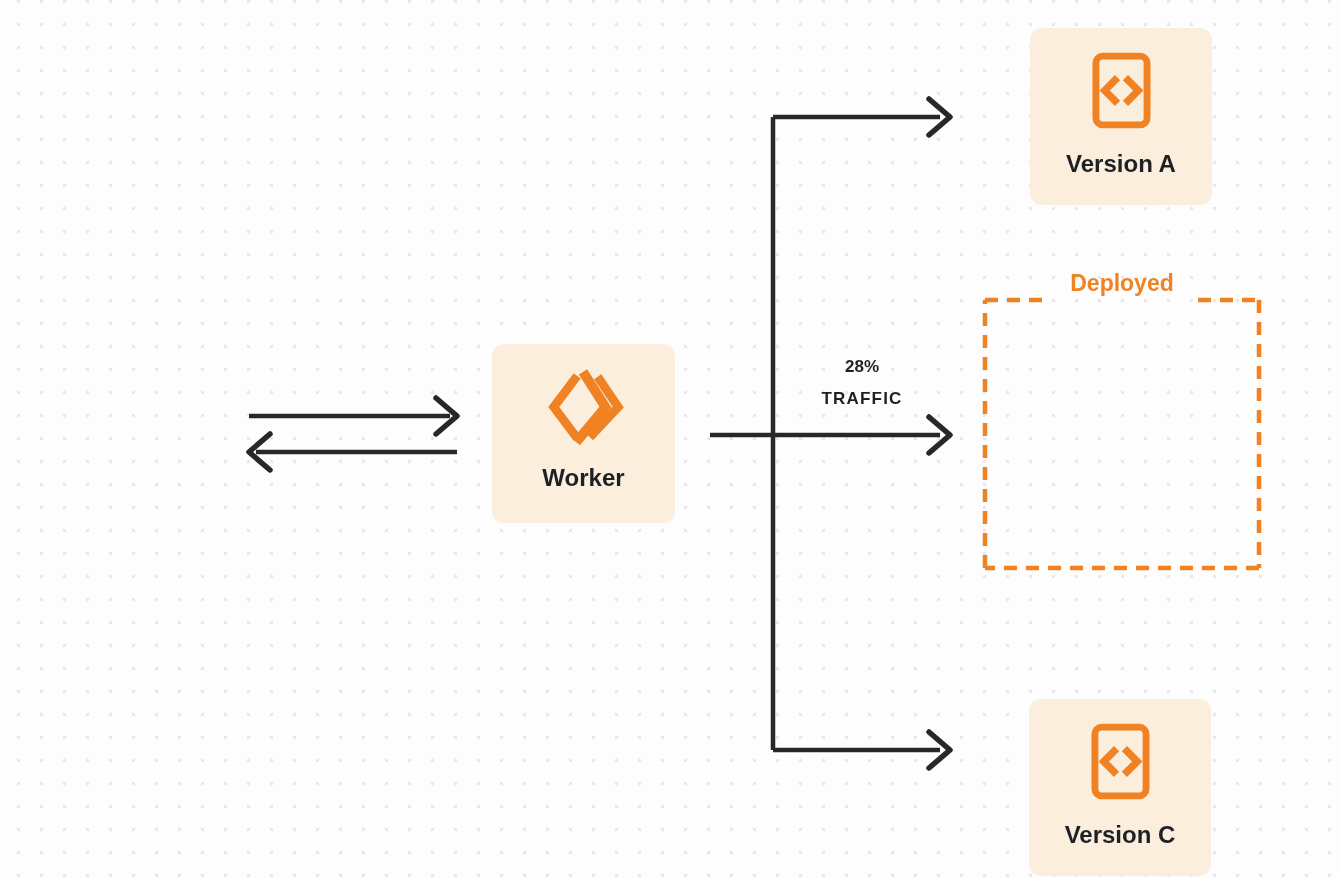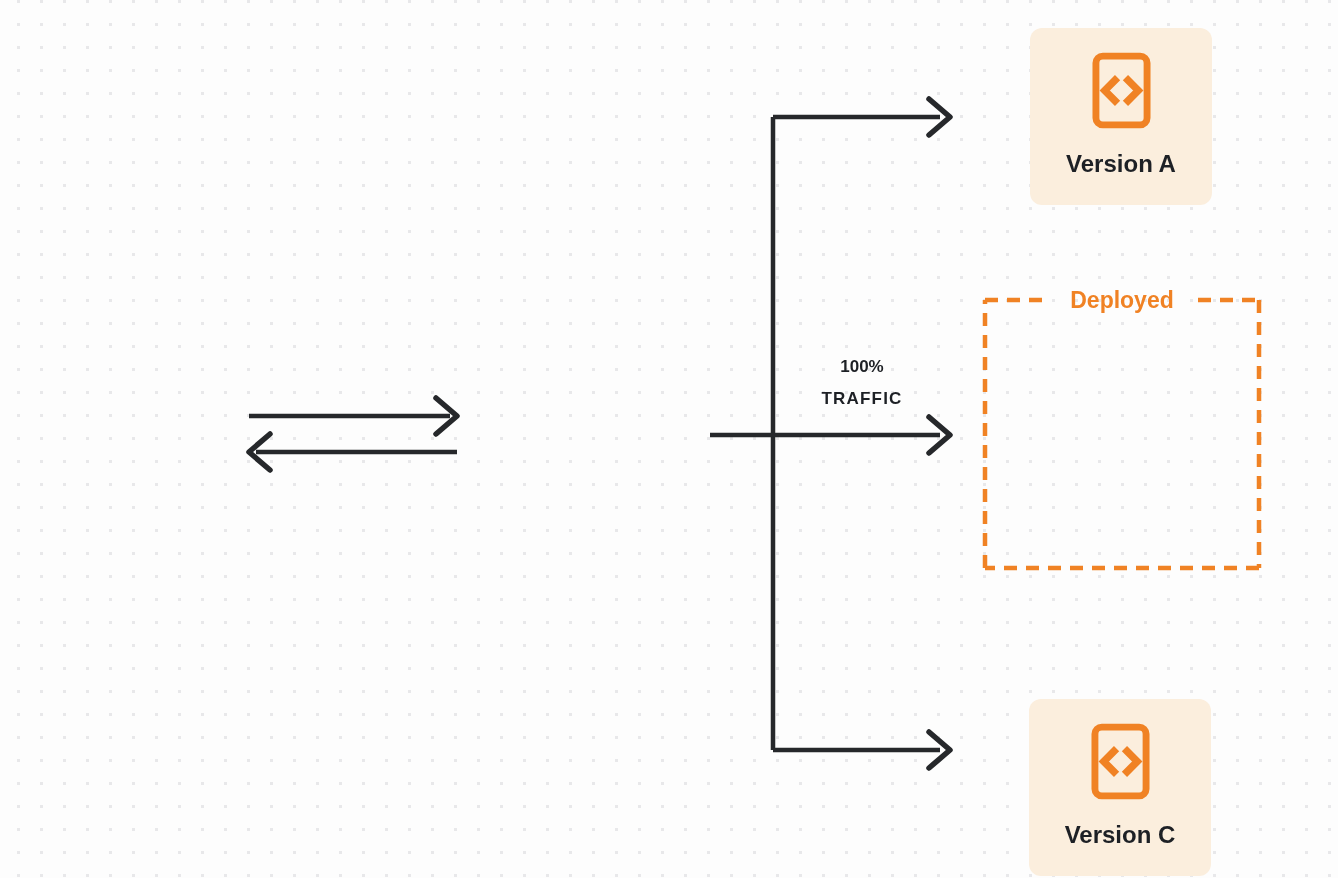--- a/index.html
+++ b/index.html
@@ -48,21 +48,21 @@
     width:182px;height:177px;
     background:#fbeedd;
     padding-top:24px;
   }
   .version-node .node-icon{margin-bottom:17px;}
   .version-a{left:1030px;top:28px;text-align:center;}
   .version-b{left:1030px;top:345px;height:178px;}
   .version-c{left:1029px;top:699px;}
   .deployed-label{
     position:absolute;
-    left:1040px;top:287px;width:164px;
+    left:1040px;top:270px;width:164px;
     text-align:center;
     font-weight:700;font-size:23px;
     color:#f08224;
     white-space:nowrap;
   }
   .traffic-label{
     position:absolute;
     left:792px;top:351px;width:140px;
     text-align:center;
     color:#1d2025;
@@ -109,23 +109,33 @@
     <g stroke="#f08224" stroke-width="4.5" stroke-dasharray="13 9">
       <path d="M985,300 H1044"></path>
       <path d="M1198,300 H1259"></path>
       <path d="M1259,300 V568"></path>
       <path d="M1259,568 H985"></path>
       <path d="M985,568 V300"></path>
     </g>
   </svg>
 
 
+  <div class="node worker-node">
+    <span class="node-icon">
+      <svg width="82" height="82" viewBox="0 0 84 84" fill="none" stroke="#f08224" stroke-width="9">
+        <path d="M35,10 L11,42 L35,74"></path>
+        <path d="M41,6 L64,42 L34,78" stroke-width="10"></path>
+        <path d="M56,11 L77,42 L48,73"></path>
+      </svg>
+    </span>
+    <div class="node-label">Worker</div>
+  </div>
 
   <div class="traffic-label">
-    <span class="pct">100%</span>
+    <span class="pct">28%</span>
     <span class="word">TRAFFIC</span>
   </div>
 
   <div class="deployed-label">Deployed</div>
 
   <div class="node version-node version-a">
     <span class="node-icon">
       <svg width="59" height="77" viewBox="0 0 60 78" fill="none" stroke="#f08224" stroke-width="7">
         <rect x="4" y="4" width="52" height="70" rx="7"></rect>
         <path d="M26,26 L13,39 L26,52" stroke-width="7.5"></path>

